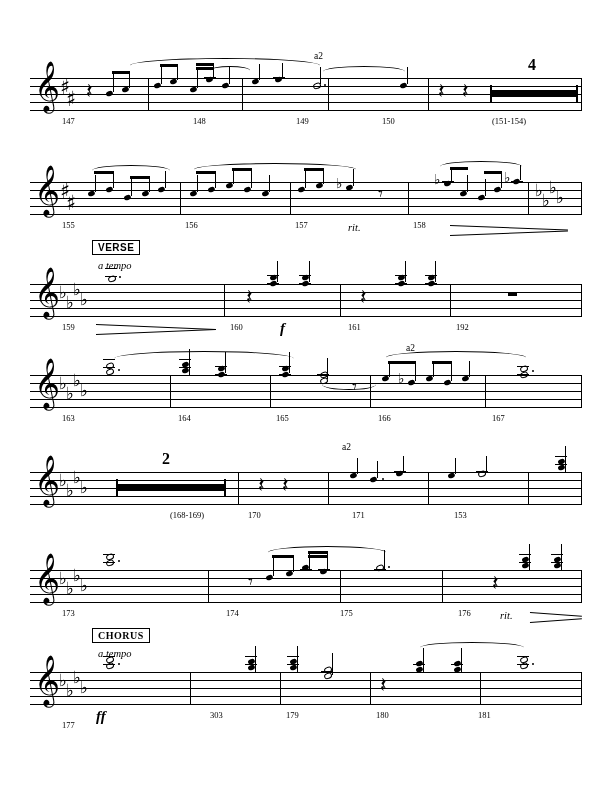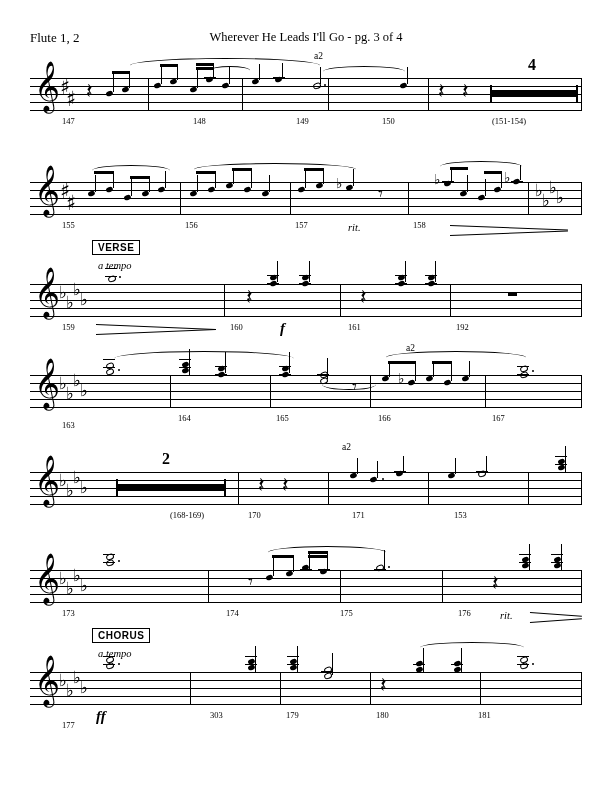--- a/index.html
+++ b/index.html
@@ -236,24 +236,20 @@
     height: 1px;
     background: #000;
     transform-origin: left center;
   }
 </style>
 </head>
 <body>
 
 <div class="page">
 
-  <div class="header">
-    <div class="part-name">Flute 1, 2</div>
-    <div class="page-title">Wherever He Leads I'll Go - pg. 3 of 4</div>
-  </div>
 
   <div class="system" style="top:78px;">
     <div class="staff">
       <div class="line l0"></div>
       <div class="line l1"></div>
       <div class="line l2"></div>
       <div class="line l3"></div>
       <div class="line l4"></div>
     </div>
     <div class="clef" style="left:4px;">𝄞</div>
@@ -550,21 +546,21 @@
     <div class="ledger" style="left:487px; top:-1px;"></div>
     <div class="ledger" style="left:487px; top:-9px;"></div>
     <div class="flagdot" style="left:502px; top:-5px;"></div>
 
     <div class="slur" style="left:84px; top:-24px; width:180px; height:14px;"></div>
     <div class="slur down" style="left:292px; top:4px; width:54px; height:10px;"></div>
     <div class="slur" style="left:356px; top:-24px; width:140px; height:12px;"></div>
 
     <div class="a2" style="left:376px; top:-32px;">a2</div>
 
-    <div class="measnum" style="left:32px; top:38px;margin-top:7px;">163</div>
+    <div class="measnum" style="left:32px; top:38px;">163</div>
     <div class="measnum" style="left:148px; top:38px;">164</div>
     <div class="measnum" style="left:246px; top:38px;">165</div>
     <div class="measnum" style="left:348px; top:38px;">166</div>
     <div class="measnum" style="left:462px; top:38px;">167</div>
   </div>
 
   <div class="system" style="top:472px;">
     <div class="staff">
       <div class="line l0"></div>
       <div class="line l1"></div>
@@ -704,21 +700,21 @@
     <div class="keysig" style="left:36px; top:8px; font-size:17px;">♭</div>
     <div class="keysig" style="left:43px; top:-5px; font-size:17px;">♭</div>
     <div class="keysig" style="left:50px; top:5px; font-size:17px;">♭</div>
 
     <div class="barline" style="left:160px;"></div>
     <div class="barline" style="left:250px;"></div>
     <div class="barline" style="left:340px;"></div>
     <div class="barline" style="left:450px;"></div>
     <div class="barline" style="left:551px;"></div>
 
-    <div class="boxmark" style="left:62px; top:-44px;">CHORUS</div>
+    <div class="boxmark" style="left:62px; top:-44px;font-family:Liberation Serif, serif;">CHORUS</div>
     <div class="mark" style="left:68px; top:-24px;">a tempo</div>
 
     <div class="note open" style="left:76px; top:-9px;"></div>
     <div class="note open" style="left:76px; top:-15px;"></div>
     <div class="ledger" style="left:73px; top:-8px;"></div>
     <div class="ledger" style="left:73px; top:-16px;"></div>
     <div class="flagdot" style="left:88px; top:-9px;"></div>
     <div class="dyn" style="left:66px; top:36px;">ff</div>
 
     <div class="note" style="left:218px; top:-7px;"></div>

